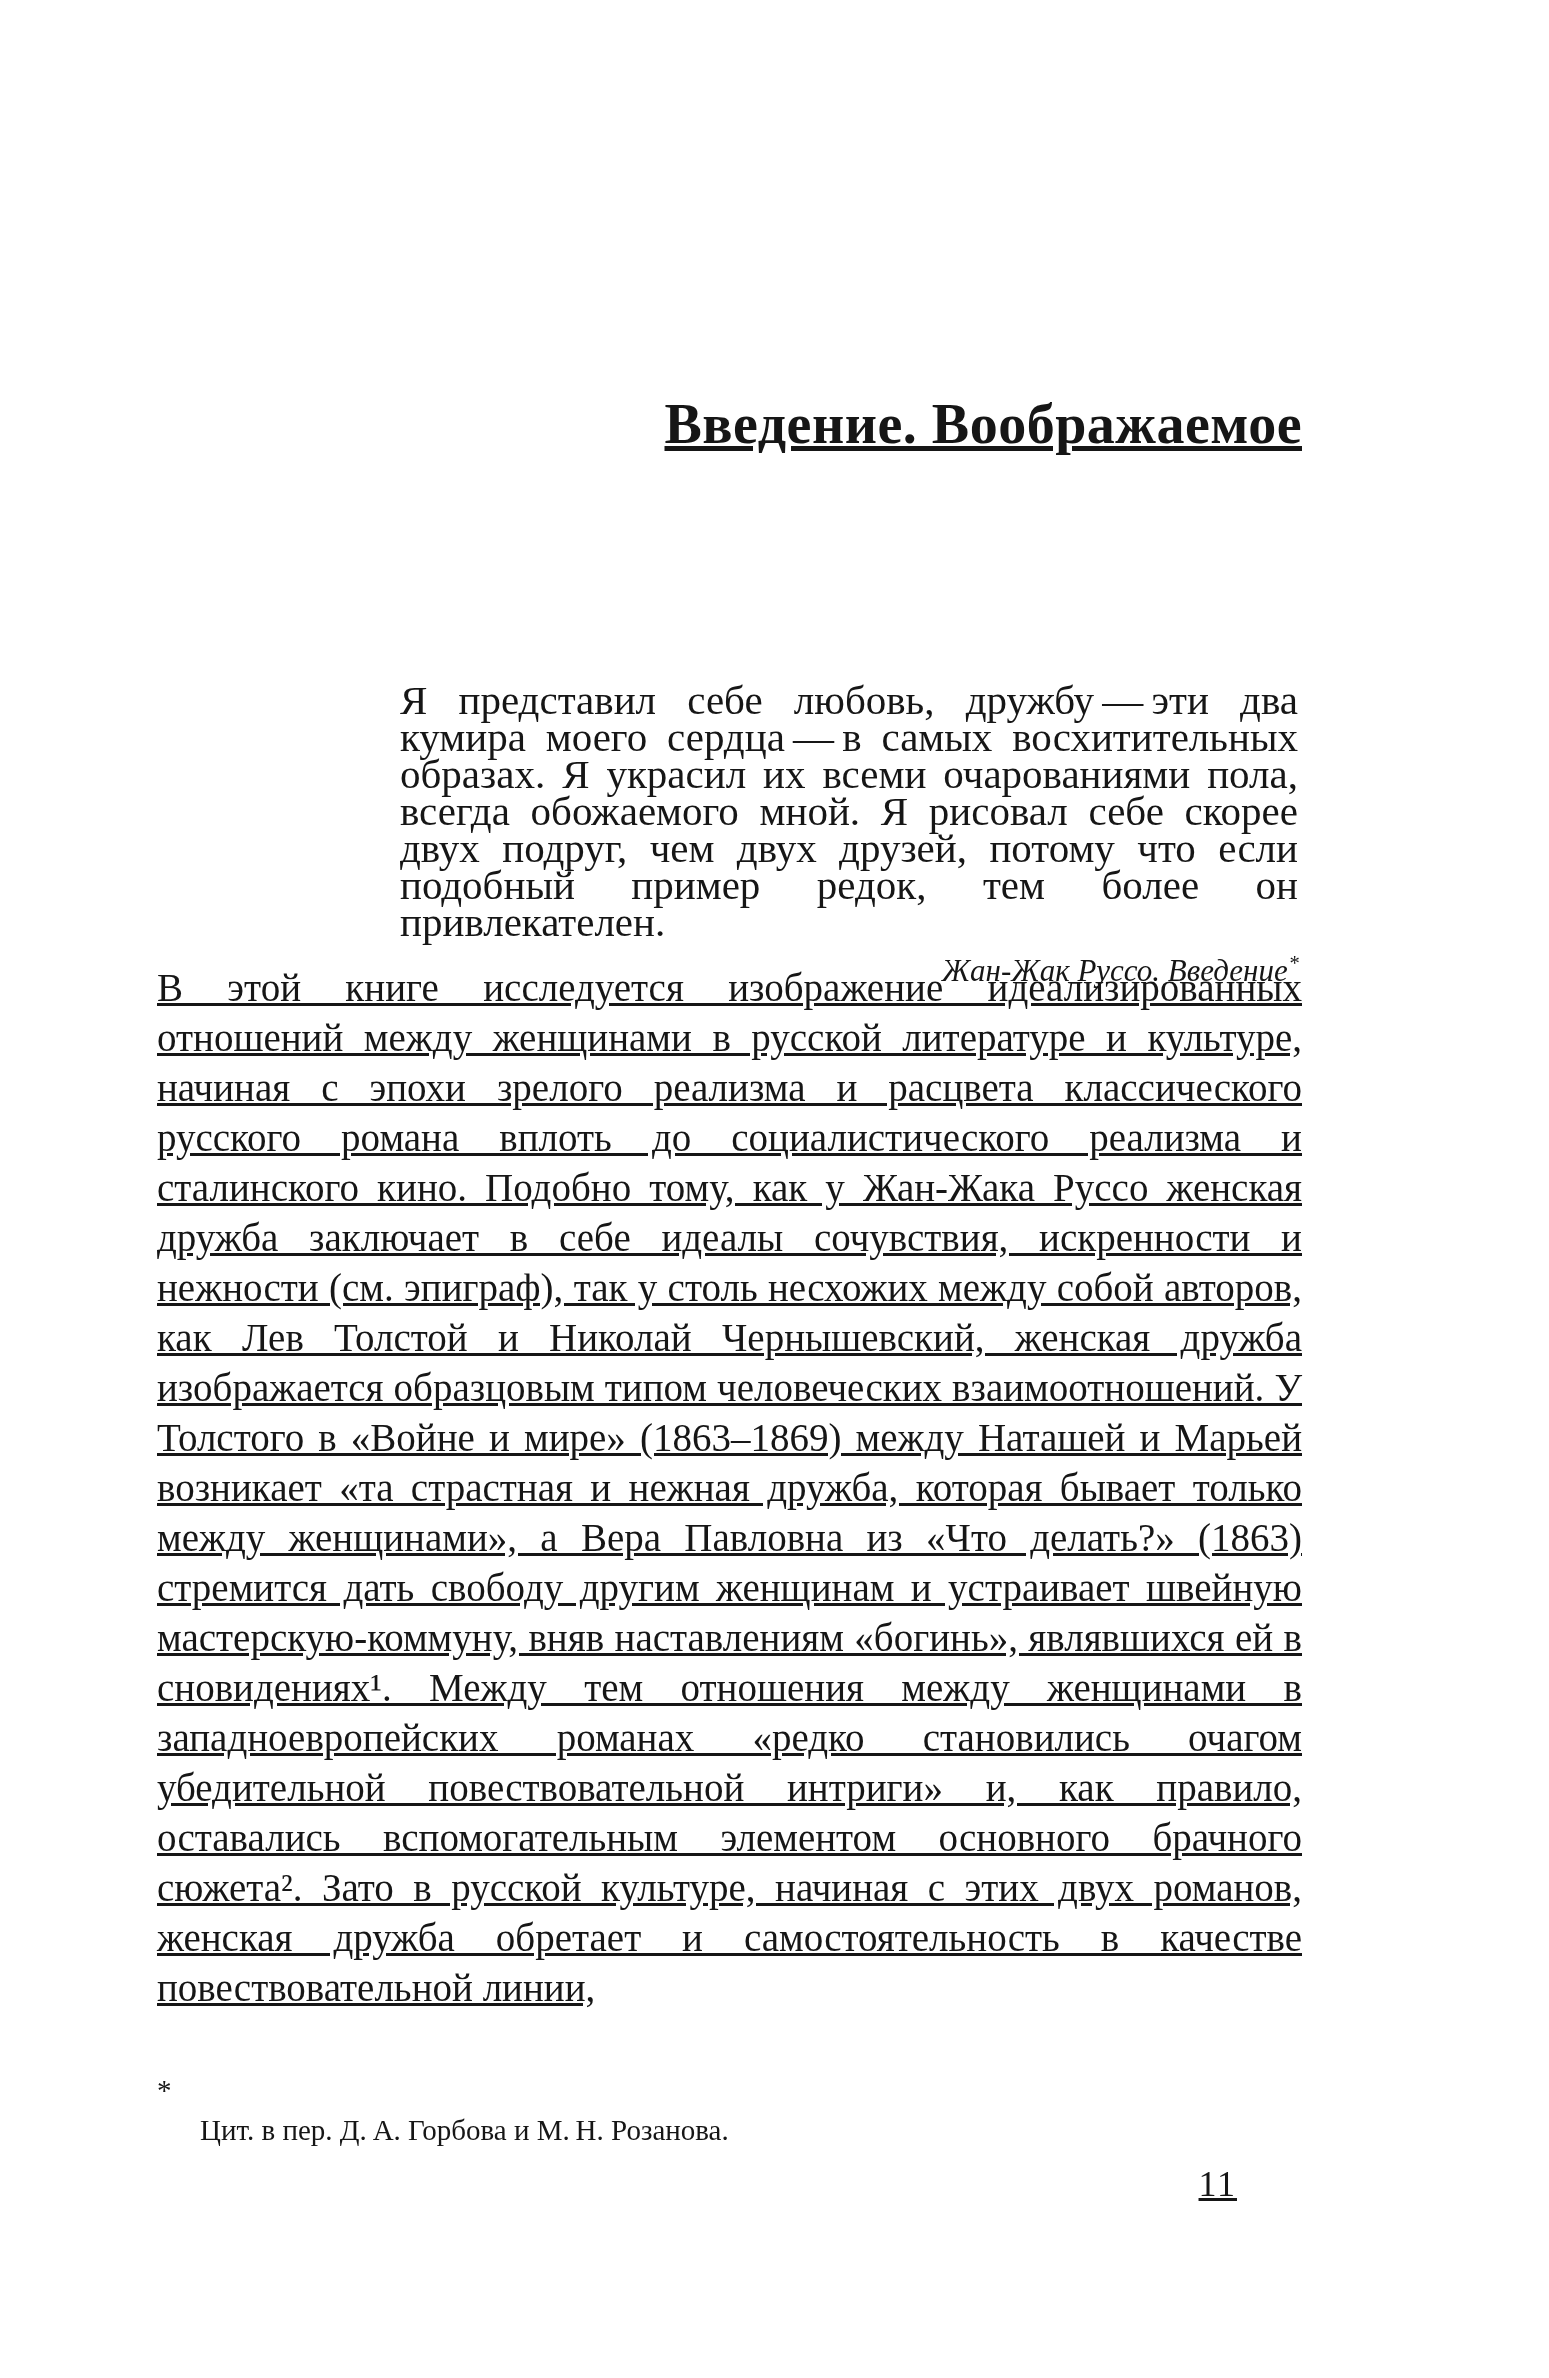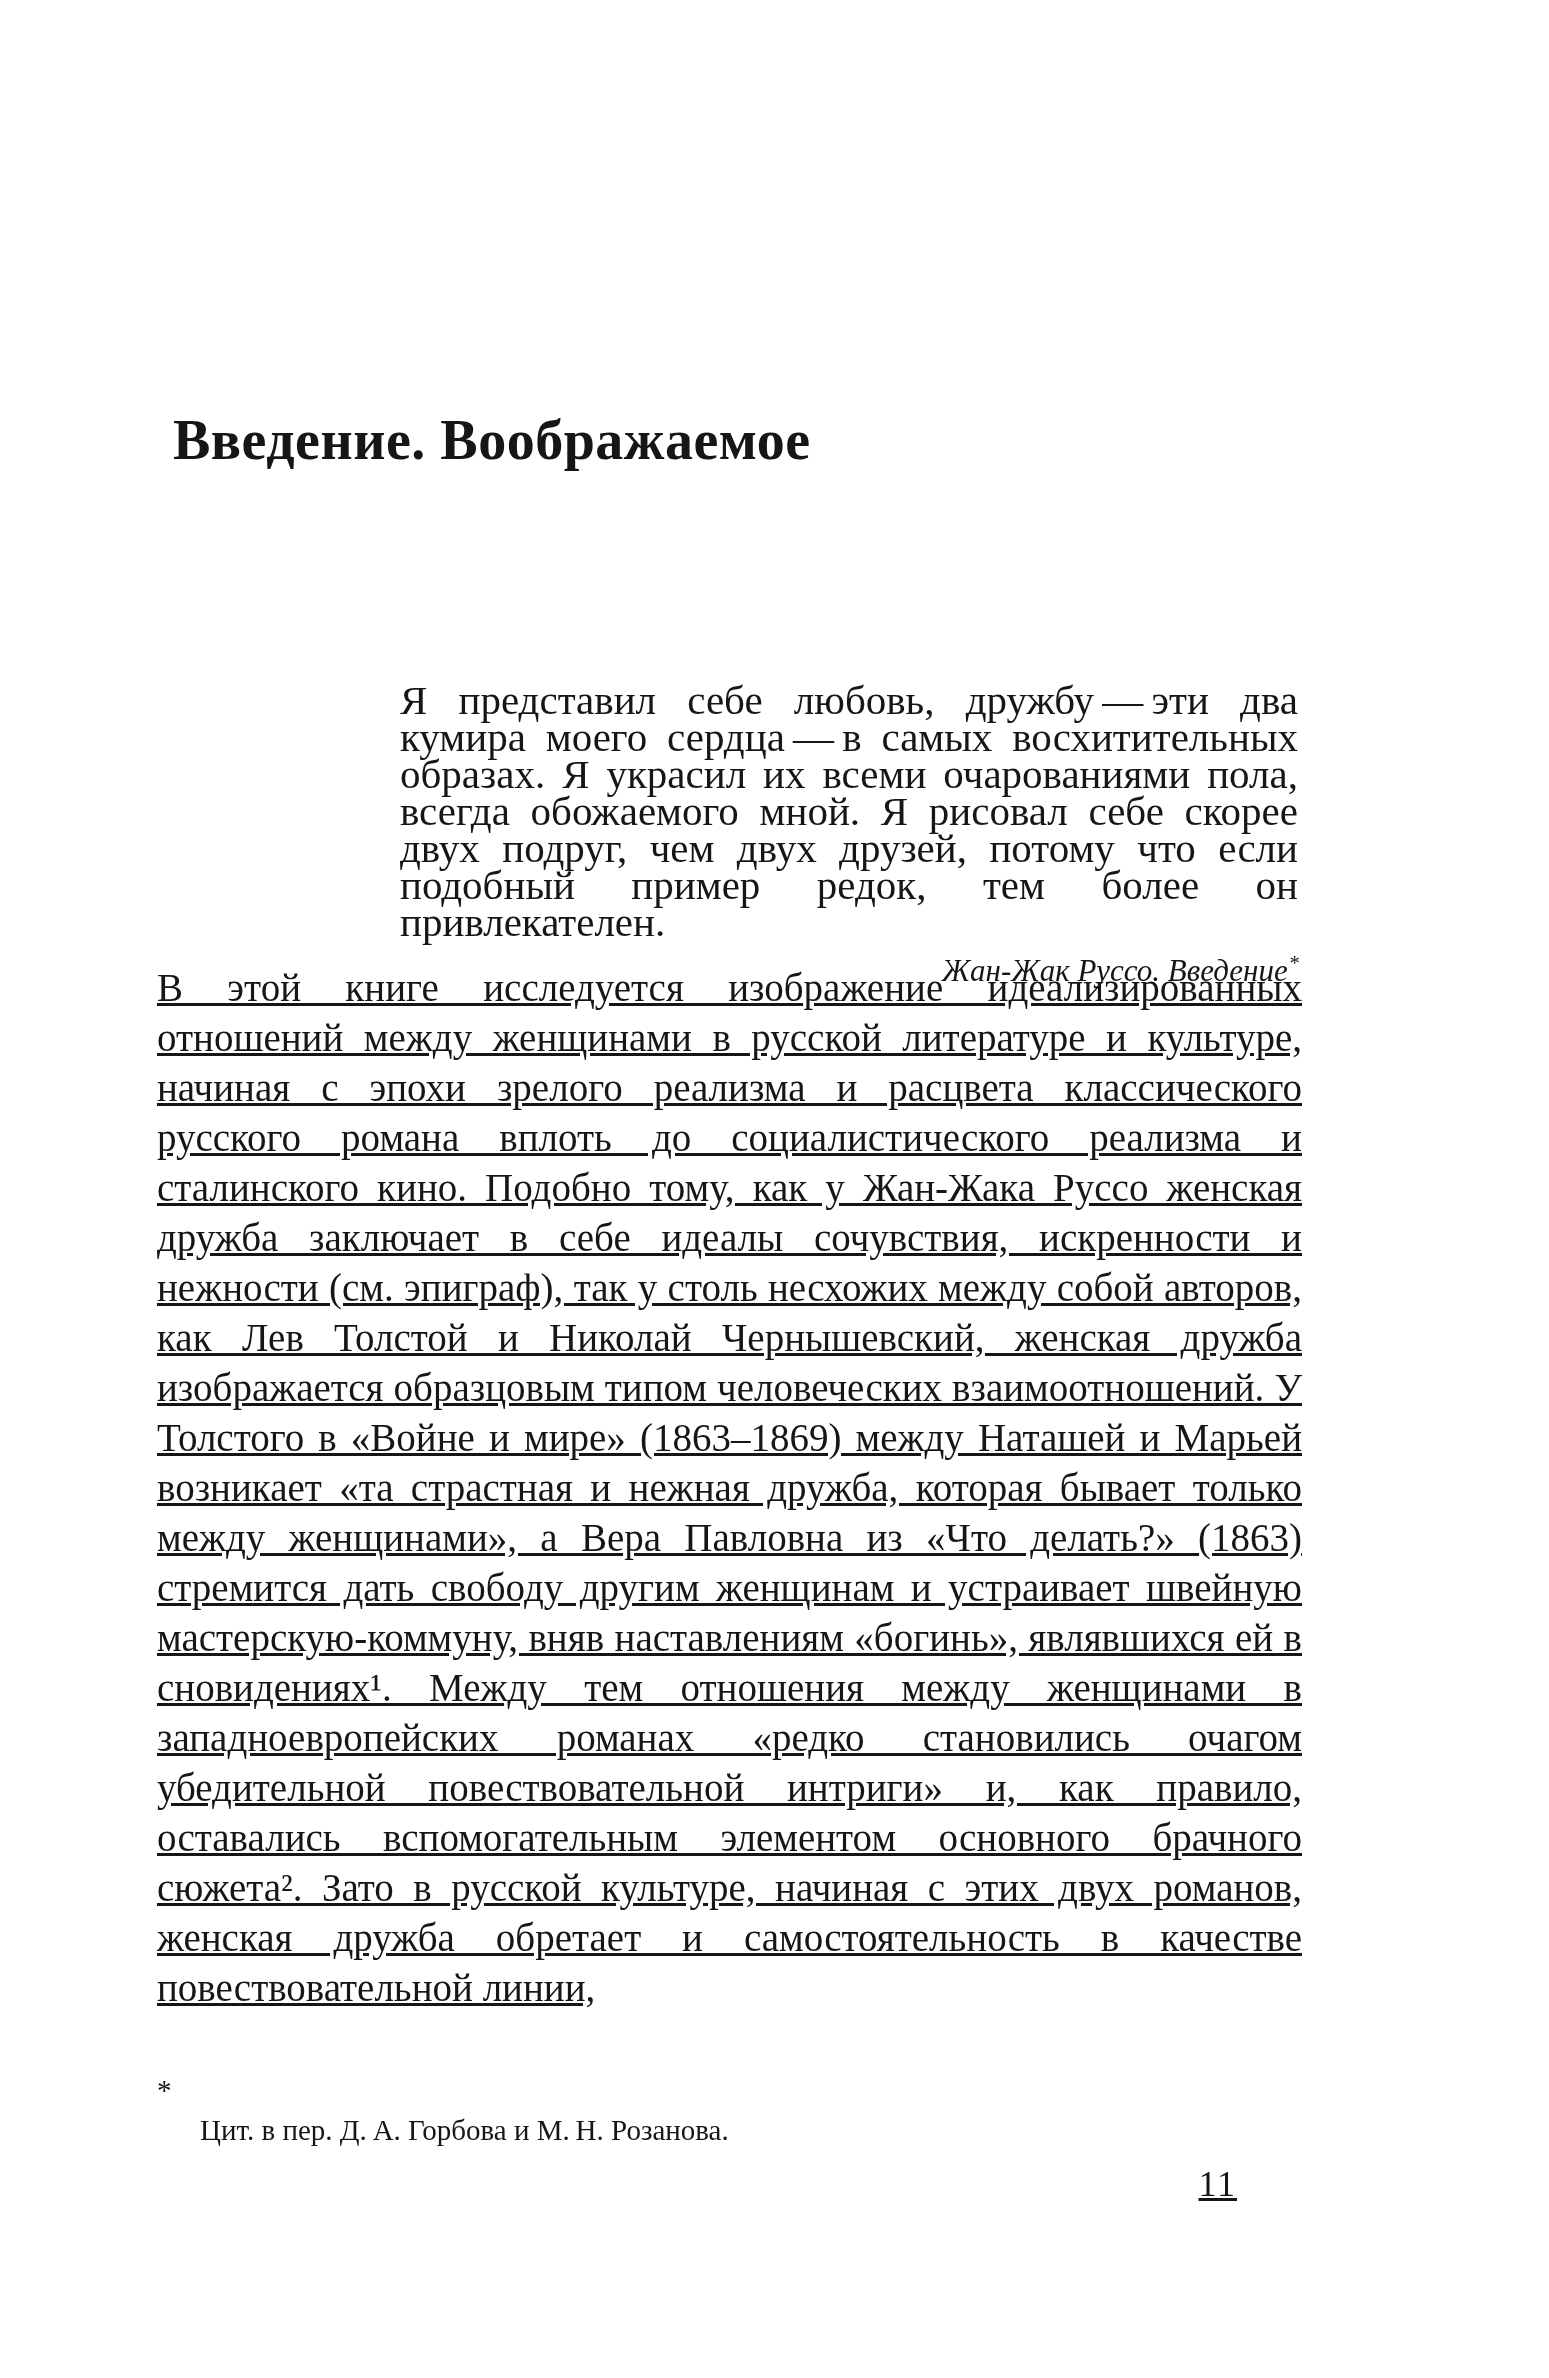--- a/index.html
+++ b/index.html
@@ -14,26 +14,27 @@
     background: #ffffff;
     font-family: "Liberation Serif", "DejaVu Serif", serif;
     color: #161616;
     overflow: hidden;
   }
   .chapter-title {
     position: absolute;
     top: 394px;
     left: 157px;
     width: 1145px;
-    margin: 16px;
-    text-align: left;
+    margin: 0;
+    text-align: right;
     font-size: 56px;
     line-height: 1.1;
     font-weight: 700;
     letter-spacing: 0.5px;
+    text-decoration: underline;
   }
   .epigraph {
     position: absolute;
     top: 682px;
     left: 400px;
     width: 898px;
   }
   .epigraph-text {
     margin: 0;
     font-size: 41px;

